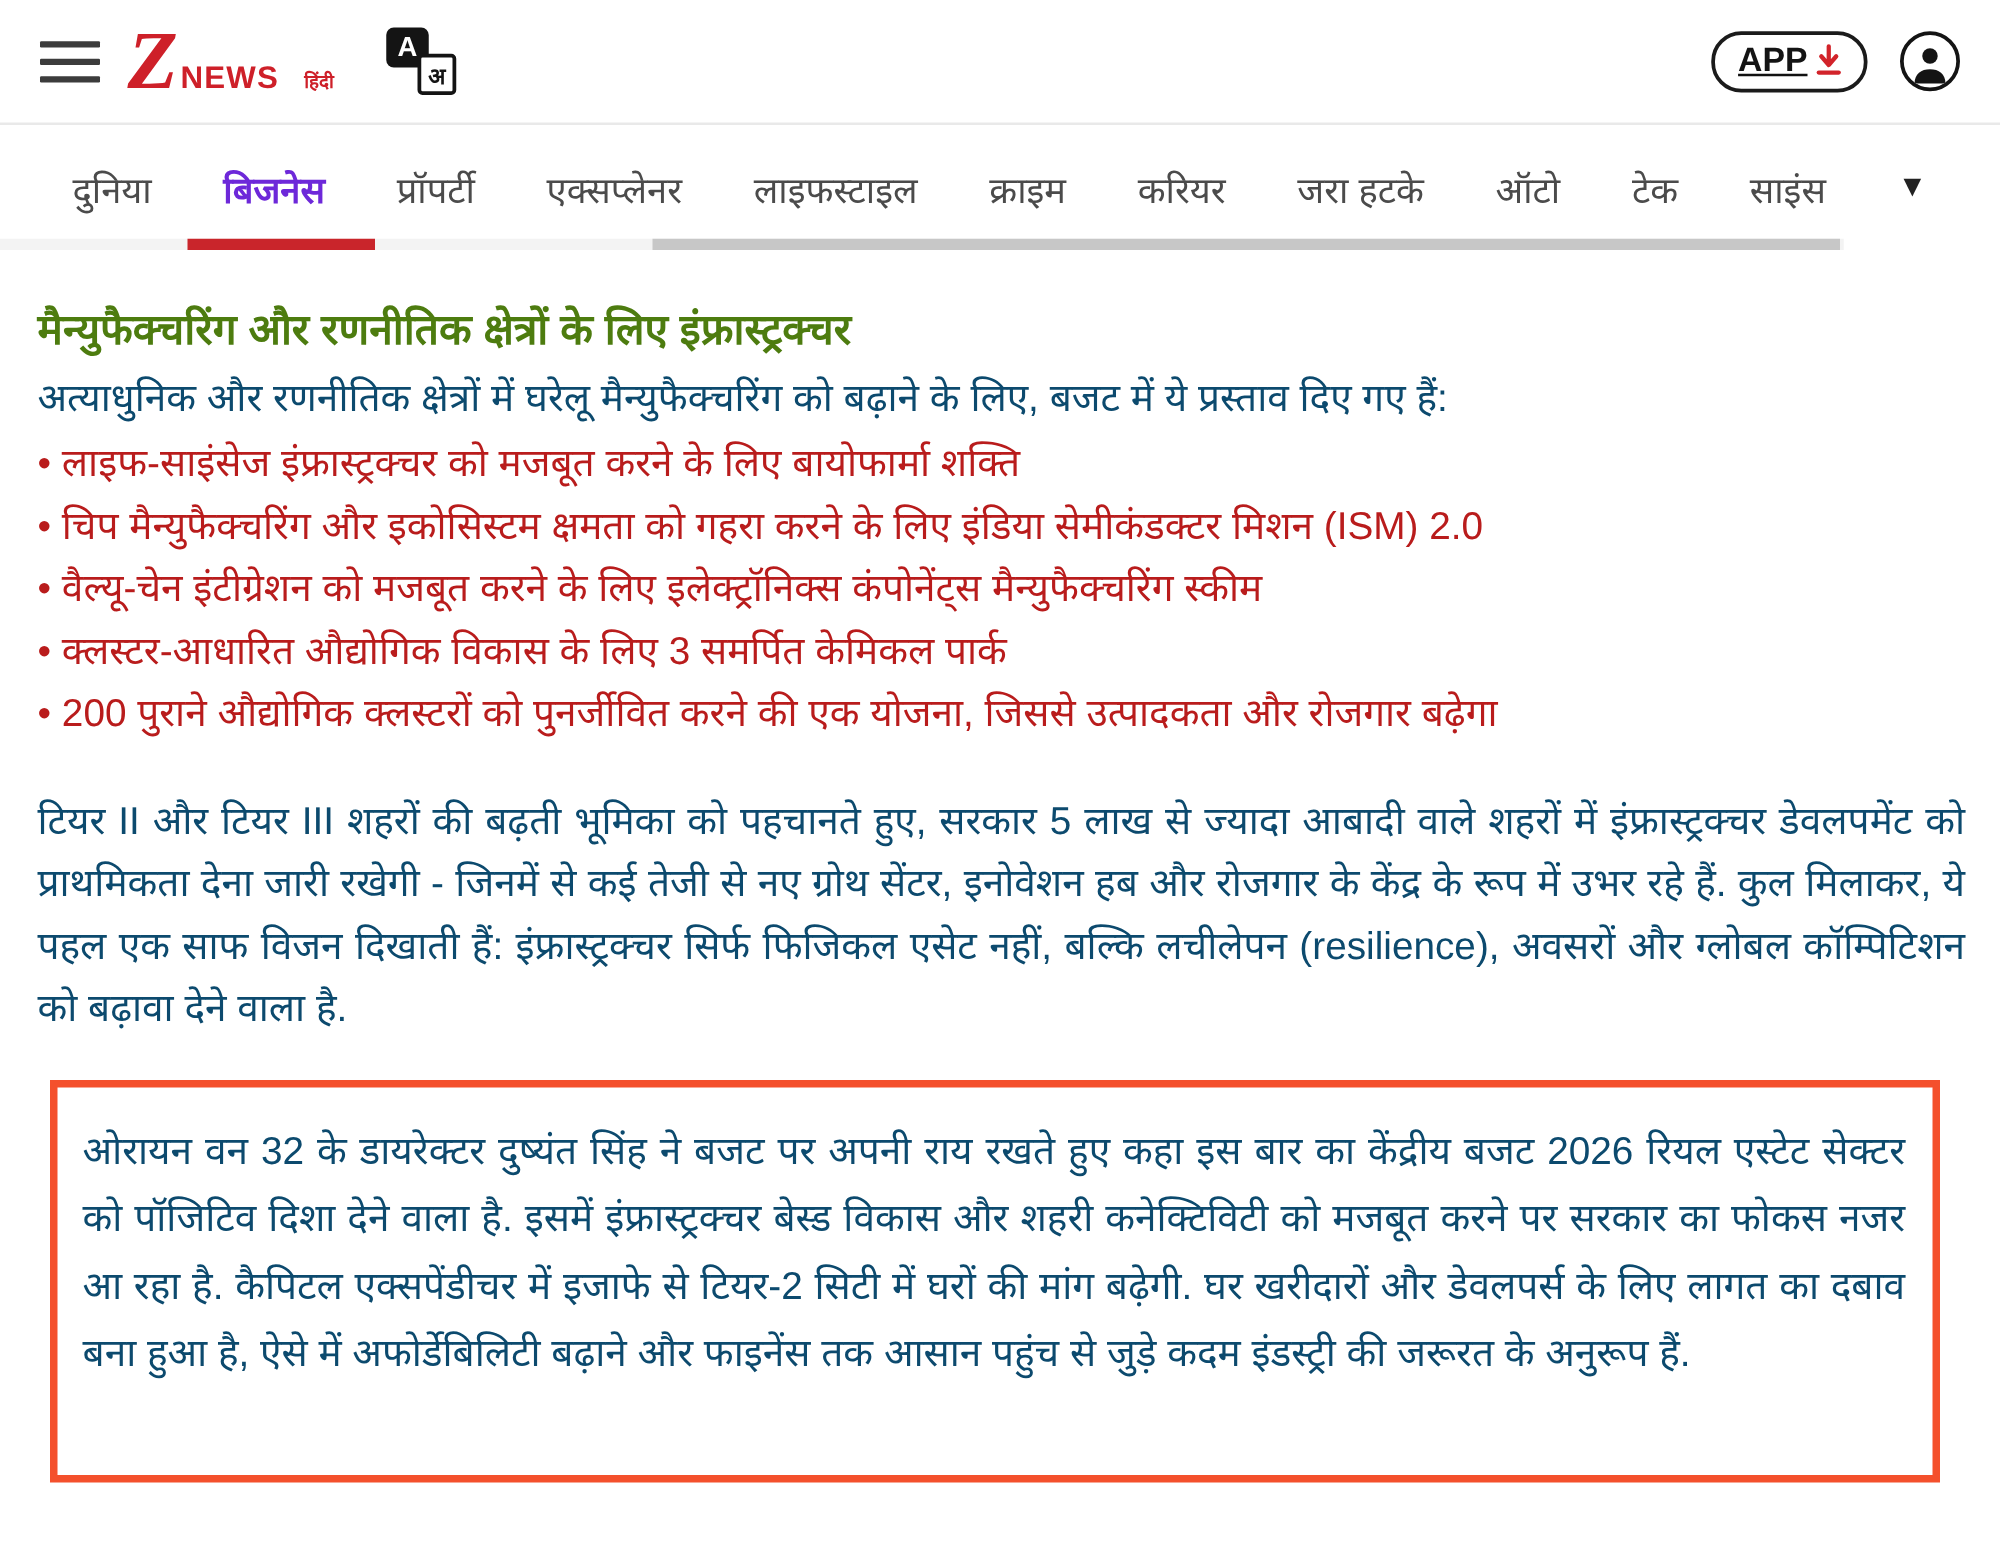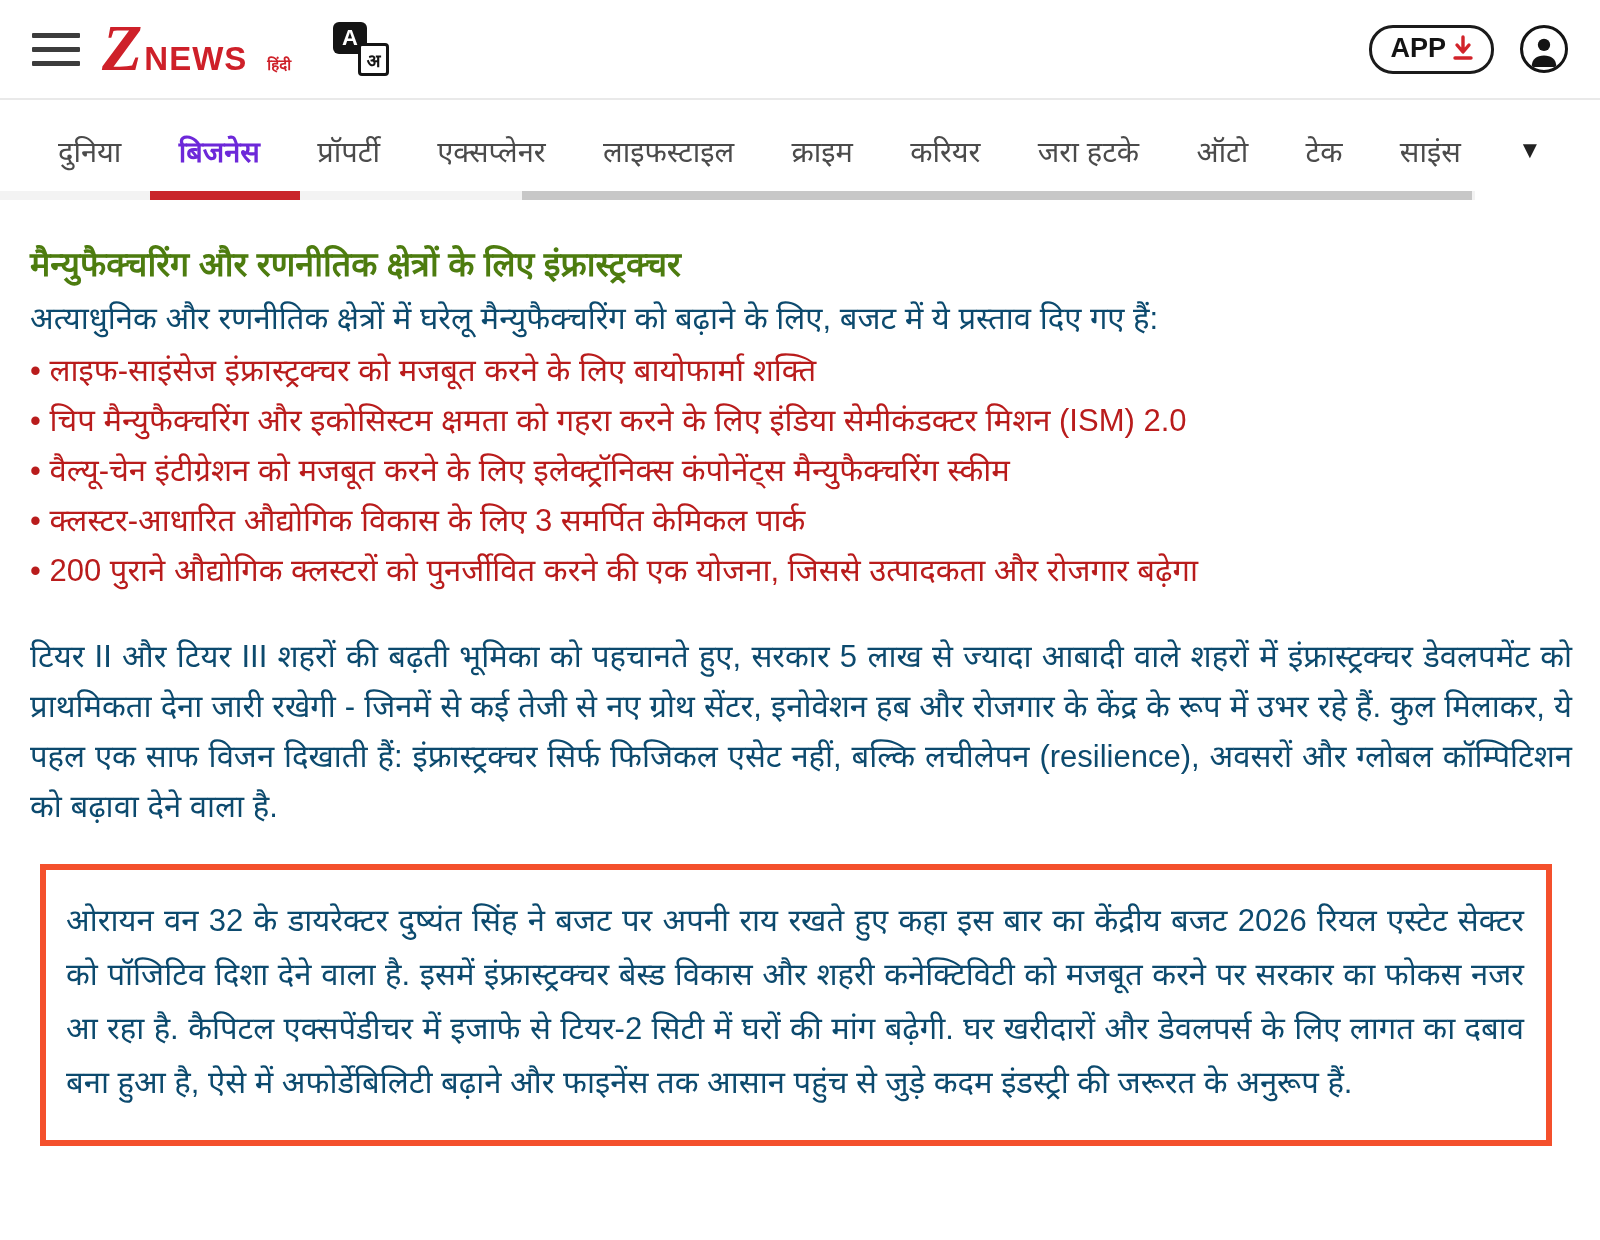--- a/index.html
+++ b/index.html
@@ -16,38 +16,38 @@
     padding: 0 32px; border-bottom: 2px solid #e9e9e9;
   }
   .hamburger { width: 48px; display: flex; flex-direction: column; gap: 9px; cursor: pointer; }
   .hamburger i { display: block; height: 5px; background: #3c3c3c; border-radius: 1px; }
 
   .logo { display: flex; align-items: baseline; margin-left: 22px; color: #ce2029; cursor: pointer; }
   .logo-z {
     font-family: "Liberation Serif", "DejaVu Serif", serif;
     font-size: 66px; font-weight: 700; font-style: italic; line-height: 0.85;
   }
-  .logo-news { font-size: 33px; font-weight: 700; letter-spacing: 1px; margin-left: 2px; }
+  .logo-news { font-size: 25px; font-weight: 700; letter-spacing: 1px; margin-left: 2px; }
   .logo-lang { font-size: 15px; font-weight: 700; margin-left: 20px; }
 
   .translate { position: relative; width: 58px; height: 58px; margin-left: 42px; cursor: pointer; }
   .t-latin {
     position: absolute; top: 2px; left: 0; width: 34px; height: 32px;
     background: #141414; color: #fff; border-radius: 6px;
     display: flex; align-items: center; justify-content: center;
     font-size: 22px; font-weight: 700;
   }
   .t-deva {
     position: absolute; right: 2px; bottom: 2px; width: 31px; height: 33px;
     background: #fff; border: 3px solid #141414; border-radius: 4px;
     display: flex; align-items: center; justify-content: center;
     font-size: 18px; font-weight: 700; color: #141414;
   }
 
-  .header-right { margin-left: auto; display: flex; align-items: center; gap: 26px; }
+  .header-right { margin-left: auto; display: flex; align-items: center; gap: 26px; text-decoration: underline; }
   .app-btn {
     display: flex; align-items: center; gap: 5px;
     border: 3px solid #1b1b1b; border-radius: 24px;
     padding: 5px 16px 7px 18px; background: #fff;
     font-size: 27px; font-weight: 600; color: #141414; cursor: pointer;
   }
   .profile-btn {
     width: 48px; height: 48px; border: 3px solid #141414; border-radius: 50%;
     background: #fff; display: flex; align-items: flex-end; justify-content: center;
     overflow: hidden; cursor: pointer;
@@ -75,21 +75,21 @@
     font-size: 31px; line-height: 50px; margin: 0; color: #0c4a6e; text-align: justify;
   }
   .bullet-list { margin-top: 2px; }
   .bullet-item { font-size: 31px; line-height: 50px; color: #b91c1c; }
   .bullet-item::before { content: "\2022\00a0"; }
   .section + .section { margin-top: 36px; }
 
   .quote-box {
     margin: 32px 20px 0 10px;
     border: 6px solid #f4502c;
-    padding: 24px 22px 30px 20px;
+    padding: 24px 22px 70px 20px;
   }
   .quote-box .body-text { line-height: 54px; }
 </style>
 </head>
 <body>
 
 <div class="header">
   <div class="hamburger">
     <i></i>
       <i></i>

